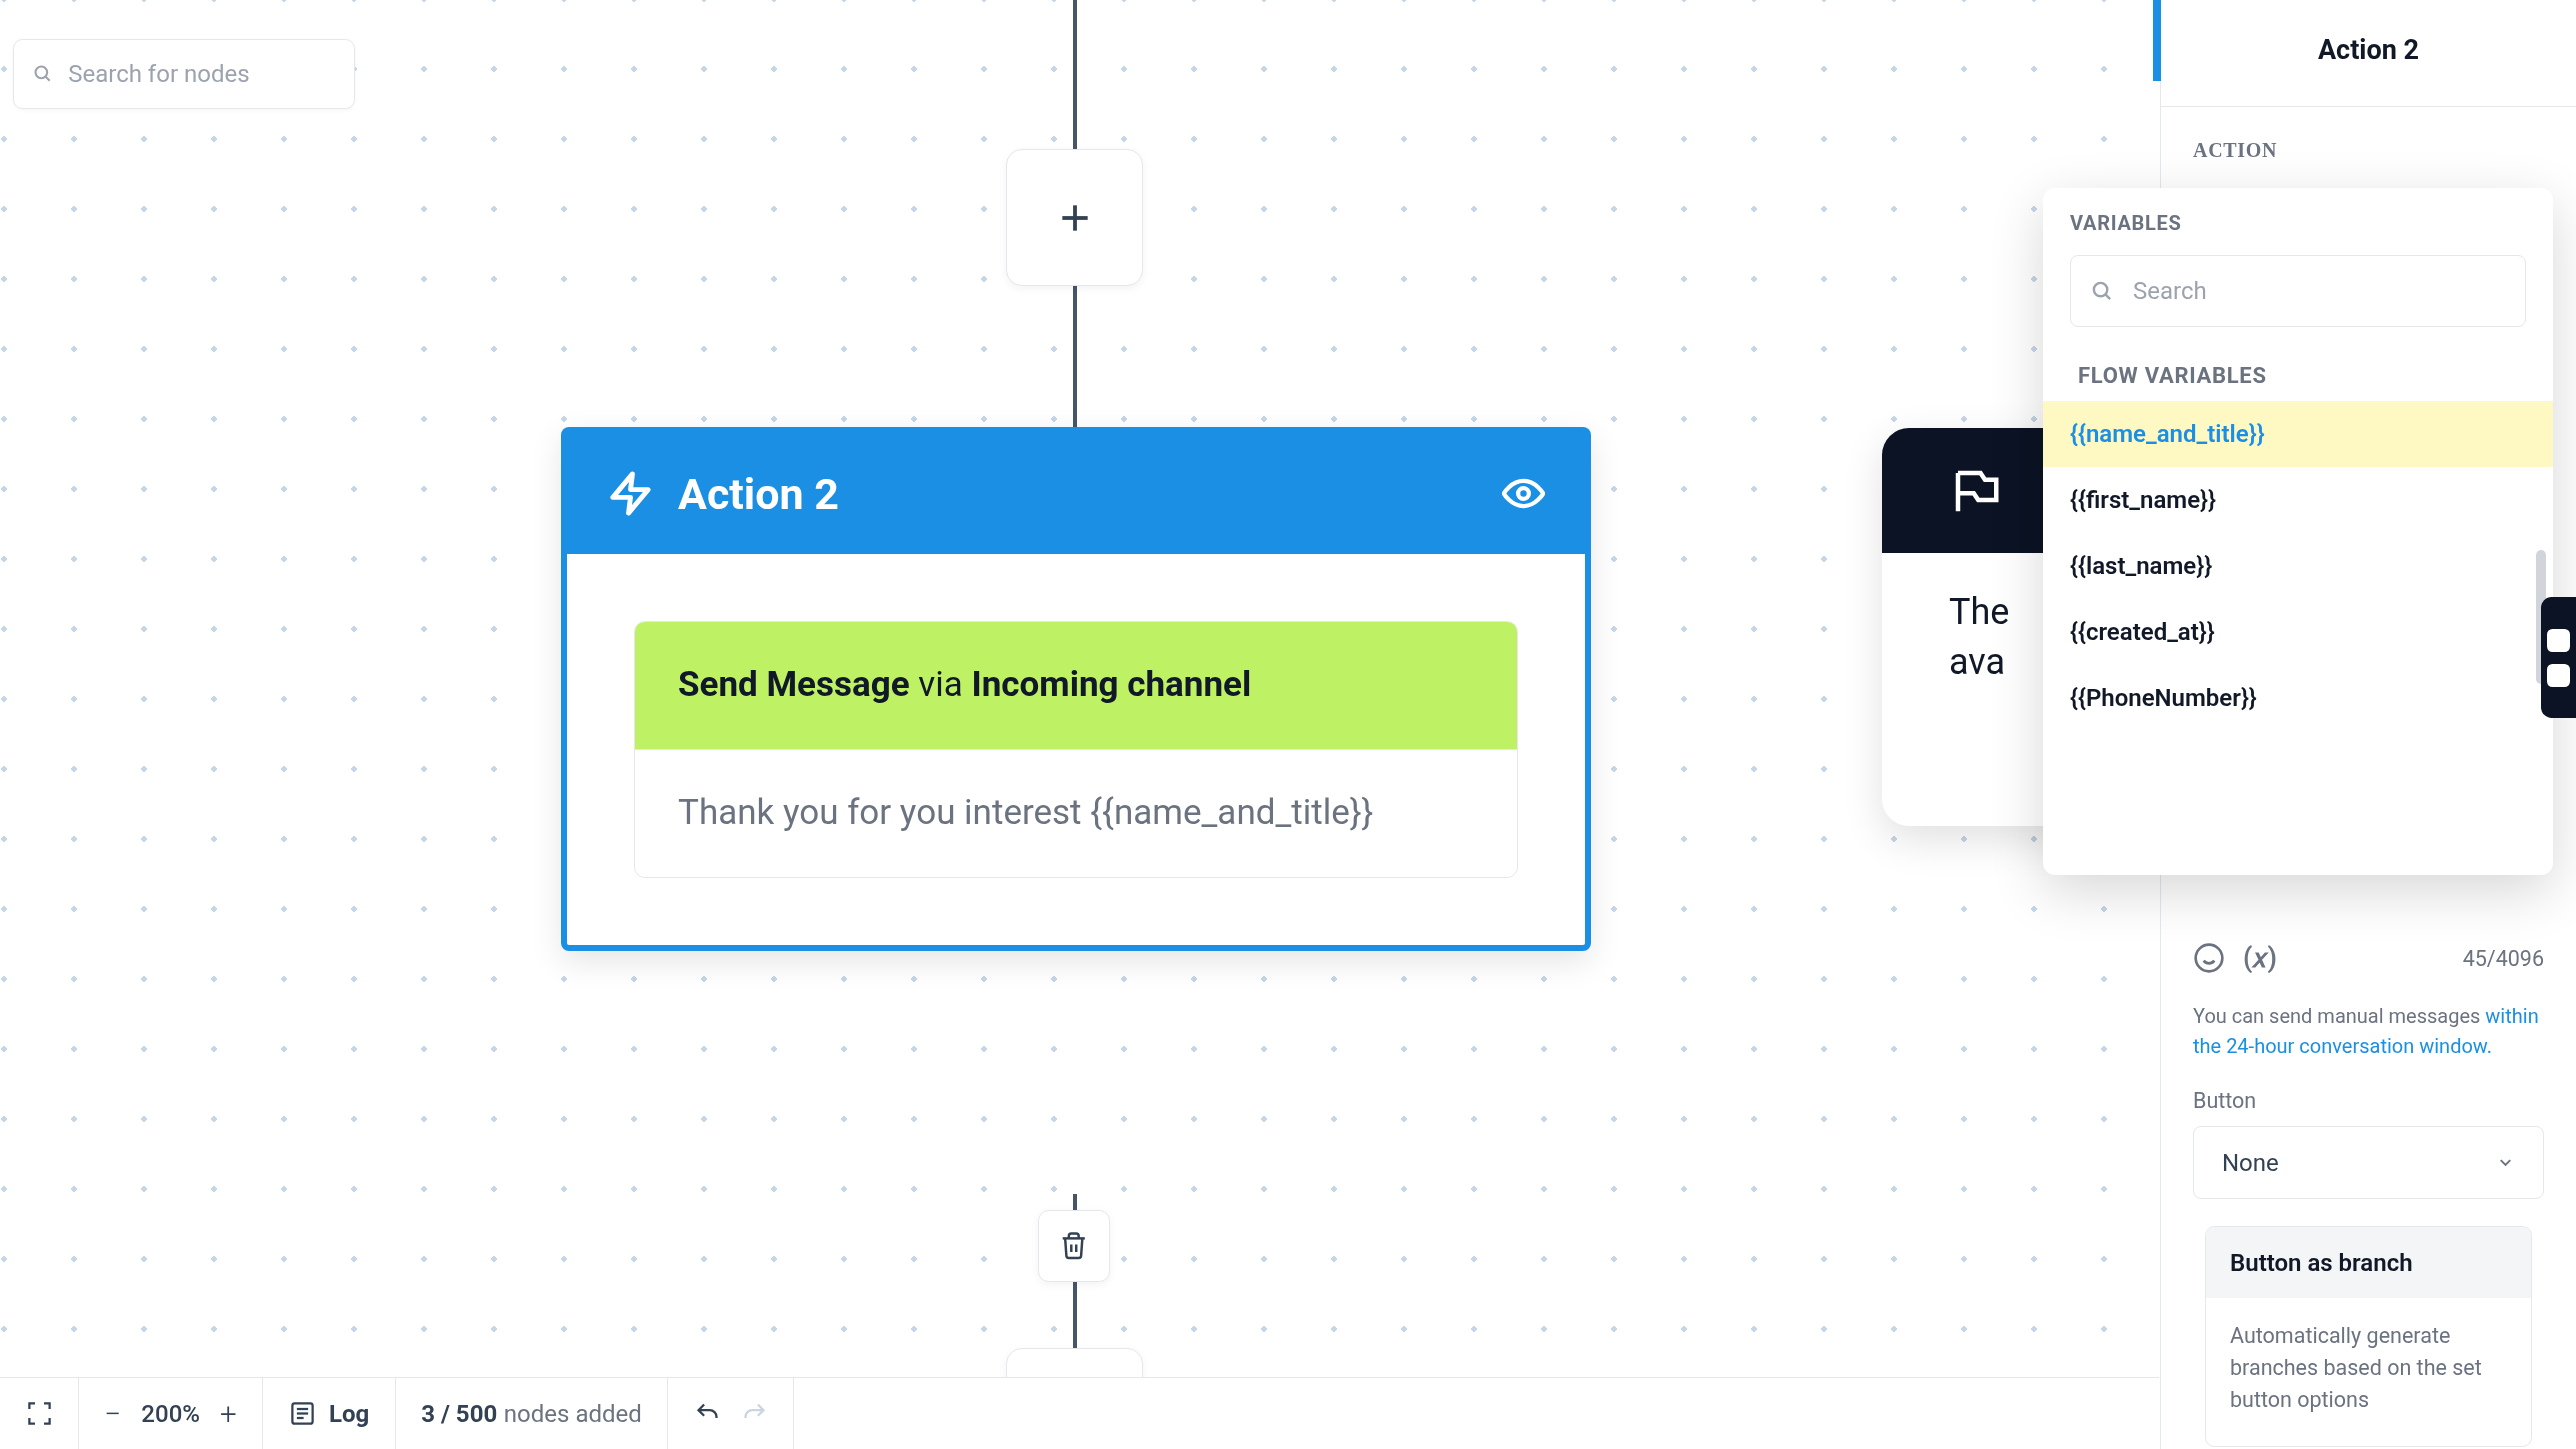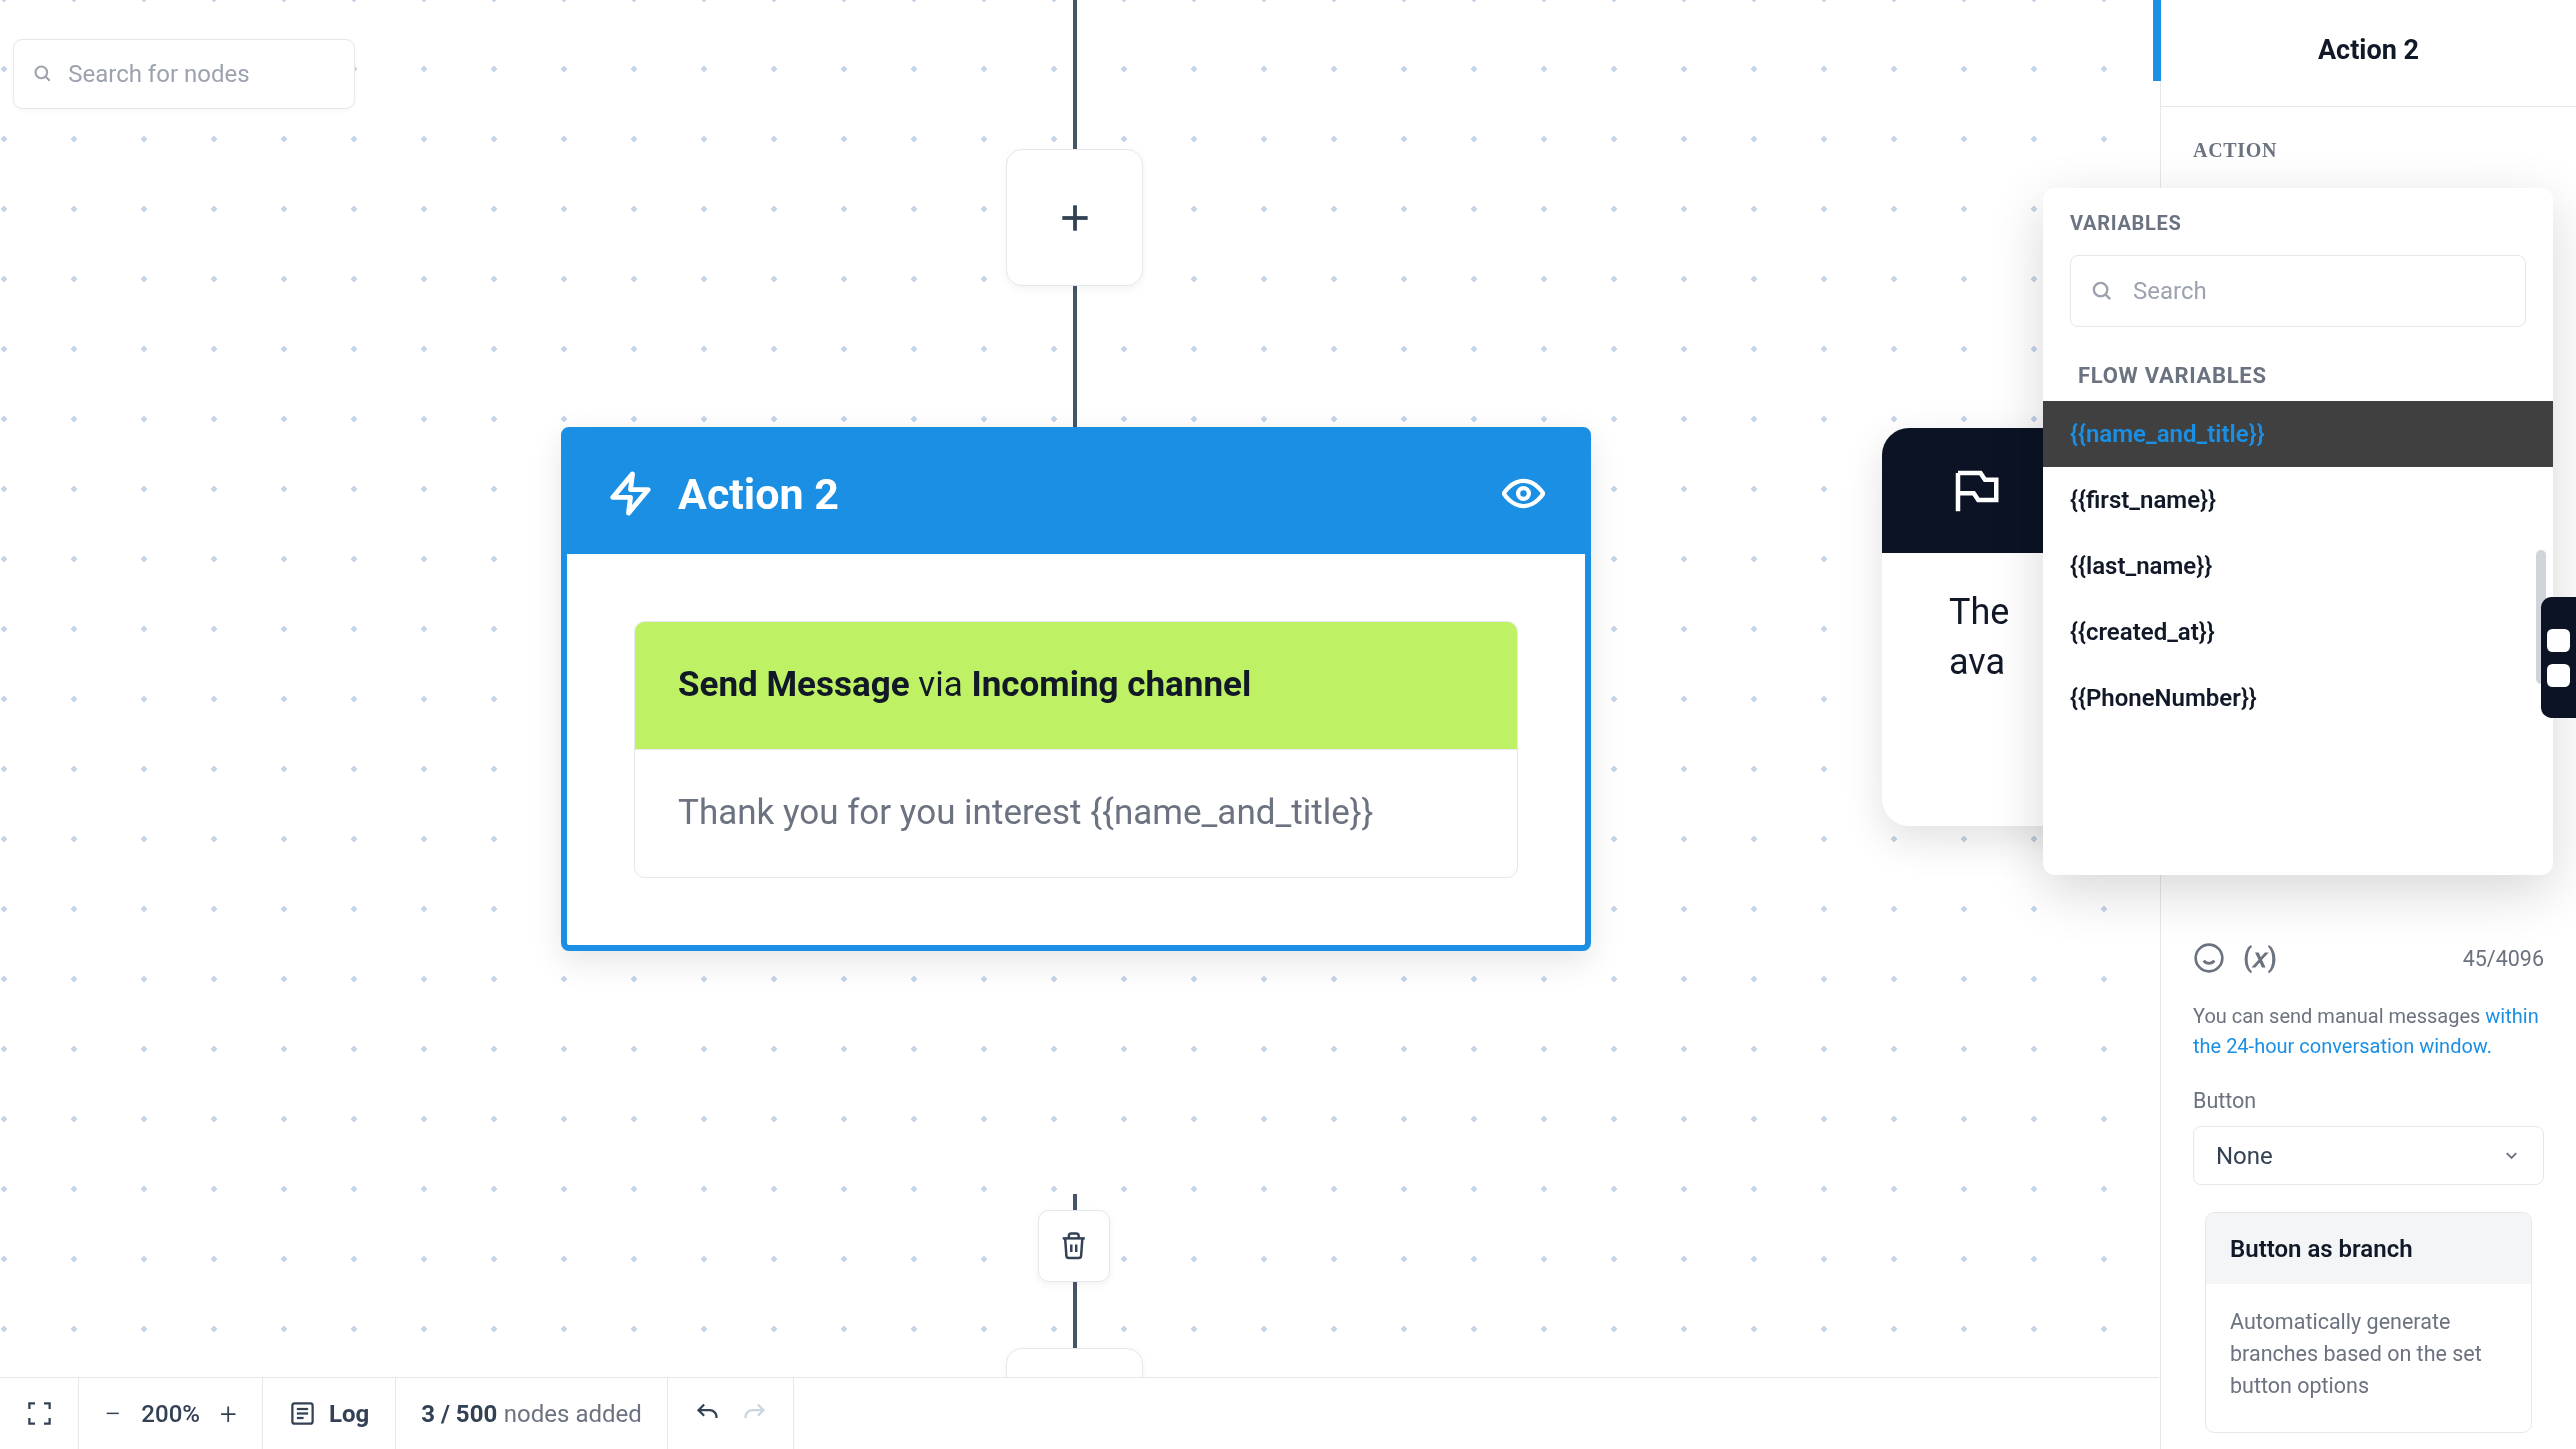--- a/index.html
+++ b/index.html
@@ -95,22 +95,22 @@
 .counter-row { display: flex; align-items: center; padding: 16px 32px; }
 .counter-row svg, .counter-row .vx { width: 32px; height: 32px; color: #6b7280; }
 .counter-row .vx { font-size: 27px; font-weight: 600; display: flex; align-items: center; justify-content: center; margin-left: 19px; }
 .counter-row .count { margin-left: auto; font-size: 21.5px; color: #6b7280; }
 
 .helper { padding: 10.7px 32px 27px; font-size: 20px; color: #6b7280; line-height: 1.5; }
 .helper a { color: #1a8fe3; text-decoration: none; }
 
 .field-label { padding: 0 32px 13.4px; font-size: 21.5px; color: #6b7280; }
 .select {
-  margin: 0 32px 27px; height: 59px; border: 1.3px solid #e5e7eb; border-radius: 8px;
-  display: flex; align-items: center; padding: 0 22px; font-size: 24px; color: #334155;
+  margin: 0 32px 27px; height: 73px; border: 1.3px solid #e5e7eb; border-radius: 8px;
+  display: flex; align-items: center; padding: 0 28px; font-size: 24px; color: #334155;
 }
 .select .chev { margin-left: auto; }
 
 .branch-card { margin: 0 44px; border: 1.3px solid #e5e7eb; border-radius: 9.4px; overflow: hidden; }
 .branch-head { background: #f4f5f7; padding: 21.5px 24px; font-size: 24px; font-weight: 600; color: #111827; }
 .branch-body { padding: 21.5px 24px 29.5px; font-size: 21.5px; color: #6b7280; line-height: 1.5; }
 
 
 .var-panel {
   position: absolute; left: 2043px; top: 188px; width: 510px; height: 687px;
@@ -118,21 +118,21 @@
   padding: 23px 0 0; overflow: hidden;
 }
 .var-panel .vp-title { font-size: 20px; font-weight: 700; color: #6b7280; letter-spacing: 0.7px; padding: 0 27px 20px; }
 .var-panel .vp-search {
   margin: 0 27px 20px; height: 72px; border: 1.3px solid #e5e7eb; border-radius: 8px;
   display: flex; align-items: center; padding: 0 20px; font-size: 24px; color: #9ca3af;
 }
 .var-panel .vp-search svg { width: 23px; height: 23px; margin-right: 19px; }
 .var-panel .vp-group { font-size: 22px; font-weight: 700; color: #6b7280; letter-spacing: 0.7px; padding: 16px 27px 13.4px; margin-left: 8px; }
 .var-panel .vp-item { font-size: 24px; font-weight: 600; color: #111827; padding: 19px 27px; cursor: pointer; }
-.var-panel .vp-item.selected { color: #1a8fe3; background: #404040; }
+.var-panel .vp-item.selected { color: #1a8fe3; background: #fef9c3; }
 .var-panel .vp-scroll { position: absolute; right: 6.7px; top: 362px; width: 10.7px; height: 134px; background: #d1d5db; border-radius: 5.4px; }
 
 
 .notes-tab {
   position: absolute; right: 0; top: 597px; width: 35px; height: 121px;
   background: #0b1324; border-radius: 10.7px 0 0 10.7px;
   display: flex; flex-direction: column; align-items: center; justify-content: center; gap: 12px;
 }
 .notes-tab .dot { width: 23px; height: 23px; background: #fff; border-radius: 5.4px; }
 

